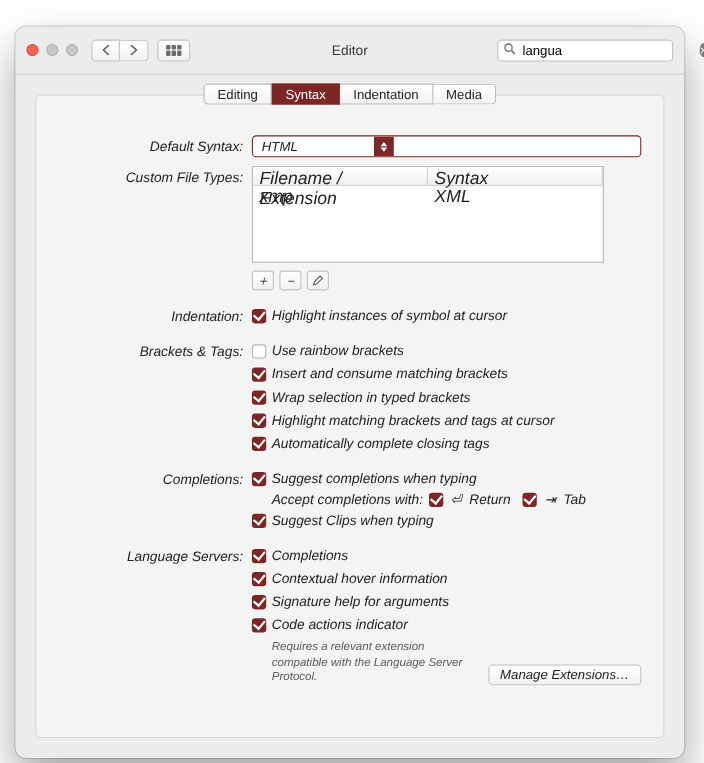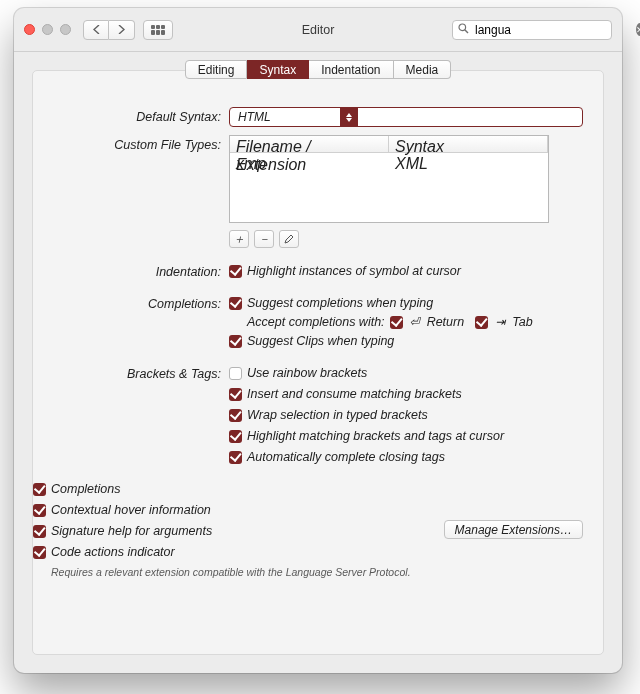--- a/index.html
+++ b/index.html
@@ -13,21 +13,21 @@
   }
   * { box-sizing: border-box; }
   html, body {
     margin: 0; padding: 0;
     width: 640px; height: 694px;
     overflow: hidden;
     background: transparent;
   }
   .window {
     position: absolute;
-    left: 14px; top: 8px;
+    left: 14px; top: 24px;
     width: 608px; height: 665px;
     background: var(--bg-window);
     border-radius: 10px;
     box-shadow: 0 20px 40px rgba(0,0,0,0.35), 0 0 0 1px rgba(0,0,0,0.15);
     font-family: -apple-system, "Helvetica Neue", Arial, sans-serif;
     font-size: 12px;
     color: var(--text);
     display: flex;
     flex-direction: column;
   }
@@ -209,21 +209,21 @@
   }
   .section .row:first-child { margin-top:0;}
   .section { margin-top:14px;}
   .manage-btn {
     height:19px; padding:0 10px;
     background:linear-gradient(#ffffff,#f1f1f1);
     border:1px solid #c2c2c2; border-radius:4px;
     font-size:12px;
     display:inline-flex;align-items:center;
   }
-  .field-row { display:flex; align-items:center; gap:10px;}
+  .field-row { display:flex; align-items:flex-end; gap:10px;}
 </style>
 </head>
 <body>
 
 <div class="window">
   <div class="titlebar">
     <div class="traffic">
       <span class="close"></span>
       <span class="min"></span>
       <span class="max"></span>
@@ -321,20 +321,48 @@
               <label class="chk">
                   <span class="box on"></span>
                   <span>Highlight instances of symbol at cursor</span>
                 </label>
             </div>
           </div>
         </div>
 
         <div class="section">
           <div class="row">
+            <div class="label">Brackets &amp; Tags:</div>
+            <div class="field">
+              <label class="chk">
+                  <span class="box off"></span>
+                  <span>Use rainbow brackets</span>
+                </label>
+              <label class="chk">
+                  <span class="box on"></span>
+                  <span>Insert and consume matching brackets</span>
+                </label>
+              <label class="chk">
+                  <span class="box on"></span>
+                  <span>Wrap selection in typed brackets</span>
+                </label>
+              <label class="chk">
+                  <span class="box on"></span>
+                  <span>Highlight matching brackets and tags at cursor</span>
+                </label>
+              <label class="chk">
+                  <span class="box on"></span>
+                  <span>Automatically complete closing tags</span>
+                </label>
+            </div>
+          </div>
+        </div>
+
+        <div class="section">
+          <div class="row">
             <div class="label">Completions:</div>
             <div class="field">
               <label class="chk">
                   <span class="box on"></span>
                   <span>Suggest completions when typing</span>
                 </label>
               <div class="indent">
                 <span>Accept completions with:</span>
                 <span class="box on"></span>
                 <span class="sym">⏎</span>
@@ -346,48 +374,21 @@
               <label class="chk">
                   <span class="box on"></span>
                   <span>Suggest Clips when typing</span>
                 </label>
             </div>
           </div>
         </div>
 
         <div class="section">
           <div class="row">
-            <div class="label">Brackets &amp; Tags:</div>
-            <div class="field">
-              <label class="chk">
-                  <span class="box off"></span>
-                  <span>Use rainbow brackets</span>
-                </label>
-              <label class="chk">
-                  <span class="box on"></span>
-                  <span>Insert and consume matching brackets</span>
-                </label>
-              <label class="chk">
-                  <span class="box on"></span>
-                  <span>Wrap selection in typed brackets</span>
-                </label>
-              <label class="chk">
-                  <span class="box on"></span>
-                  <span>Highlight matching brackets and tags at cursor</span>
-                </label>
-              <label class="chk">
-                  <span class="box on"></span>
-                  <span>Automatically complete closing tags</span>
-                </label>
-            </div>
-          </div>
-        </div>
-
-        <div class="section">
-          <div class="row">
+            <div class="label">Language Servers:</div>
             <div class="field">
               <div class="field-row">
                 <div style="flex:1; display:flex; flex-direction:column; gap:3px;">
                   <label class="chk">
                       <span class="box on"></span>
                       <span>Completions</span>
                     </label>
                   <label class="chk">
                       <span class="box on"></span>
                       <span>Contextual hover information</span>

